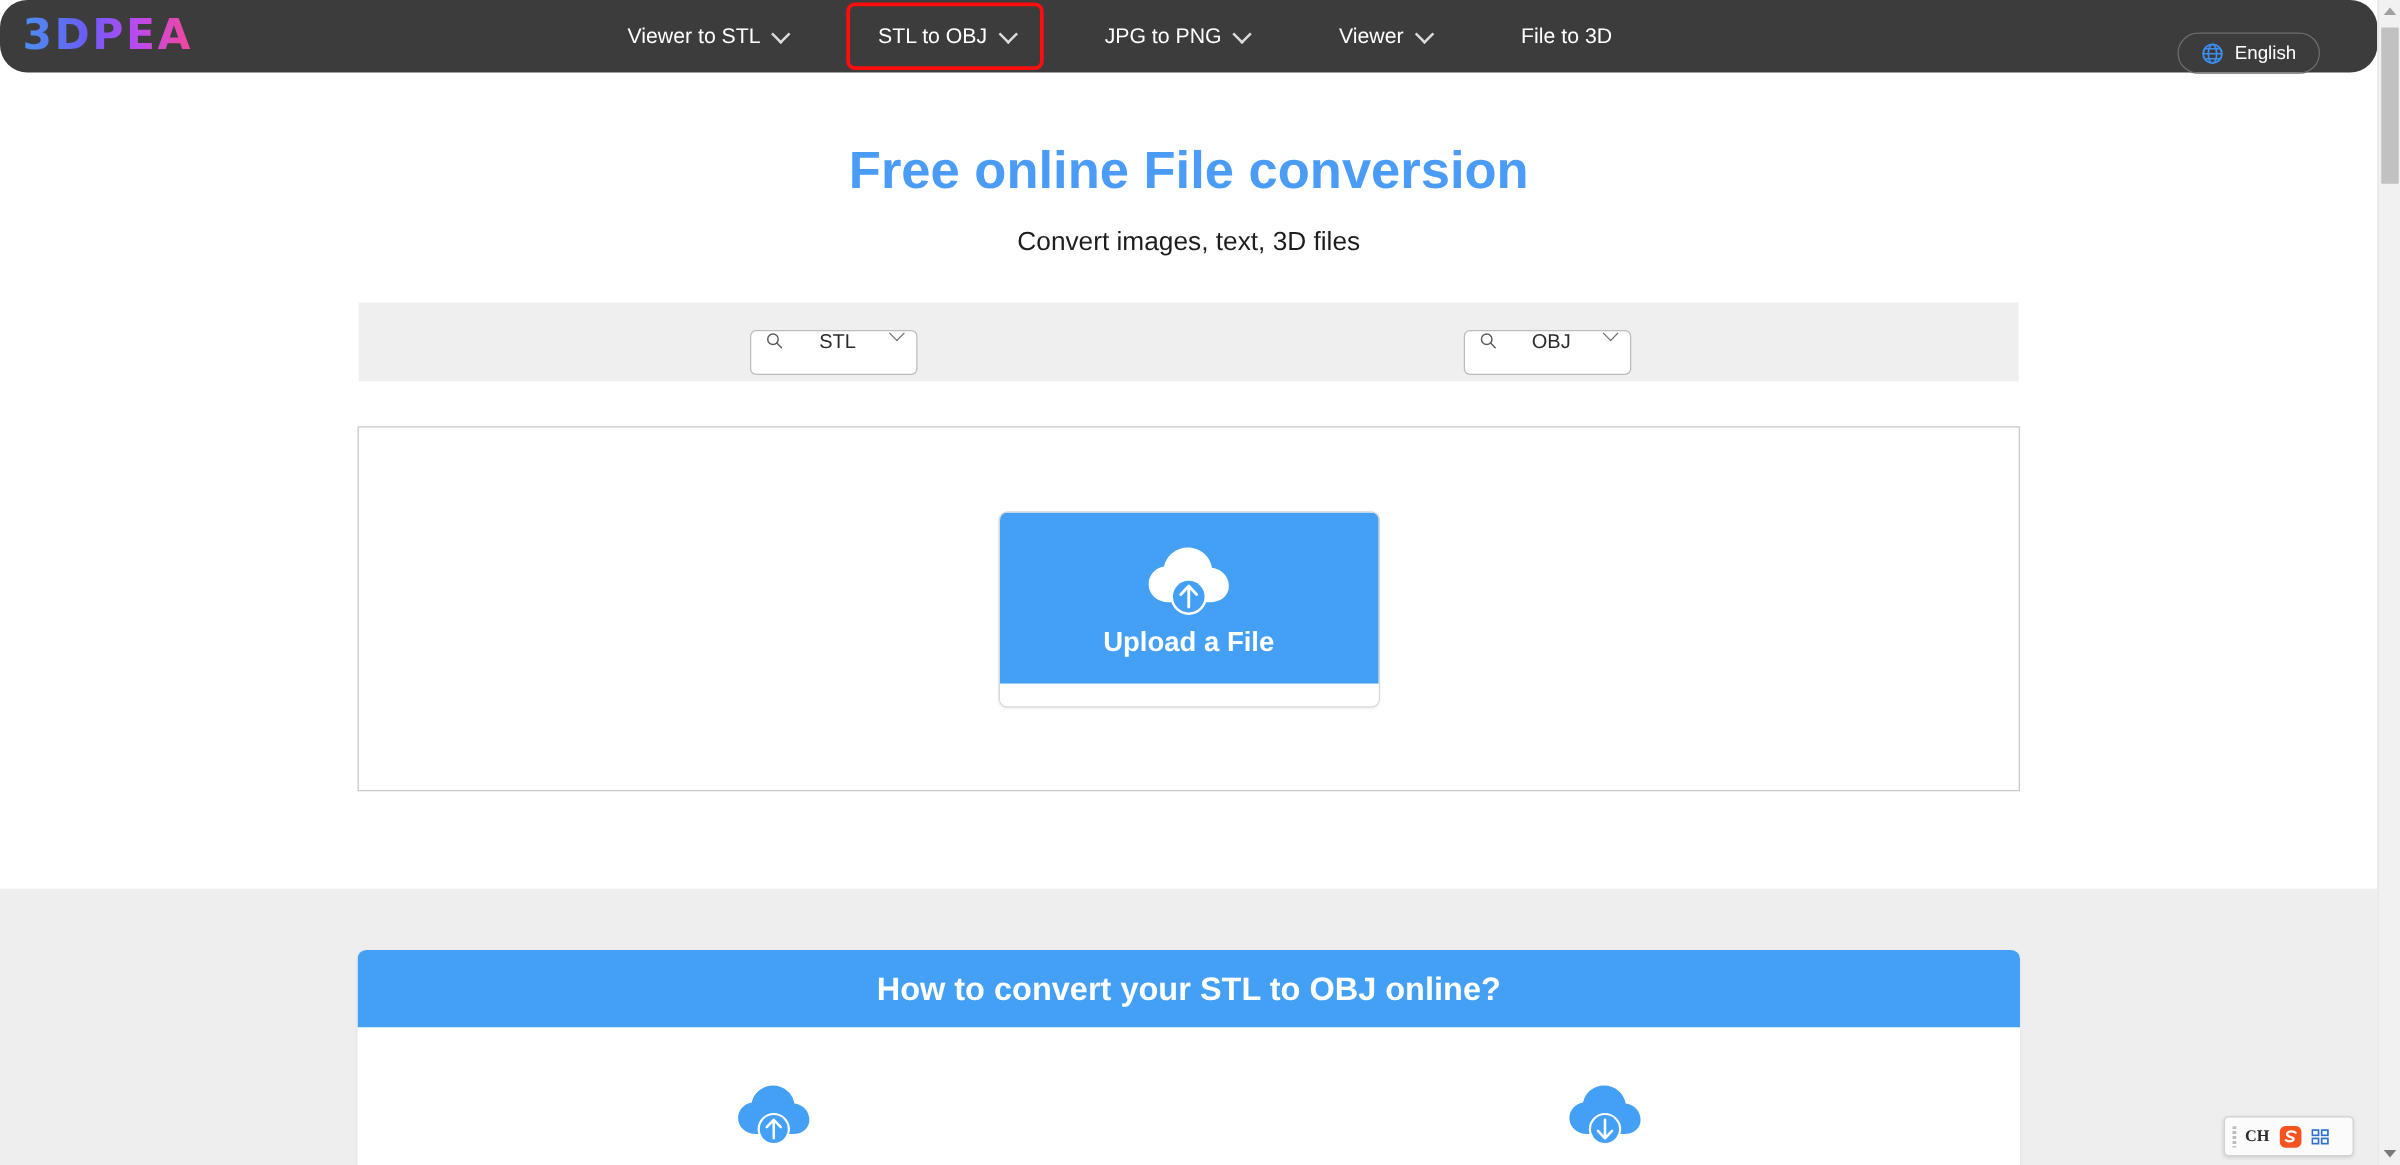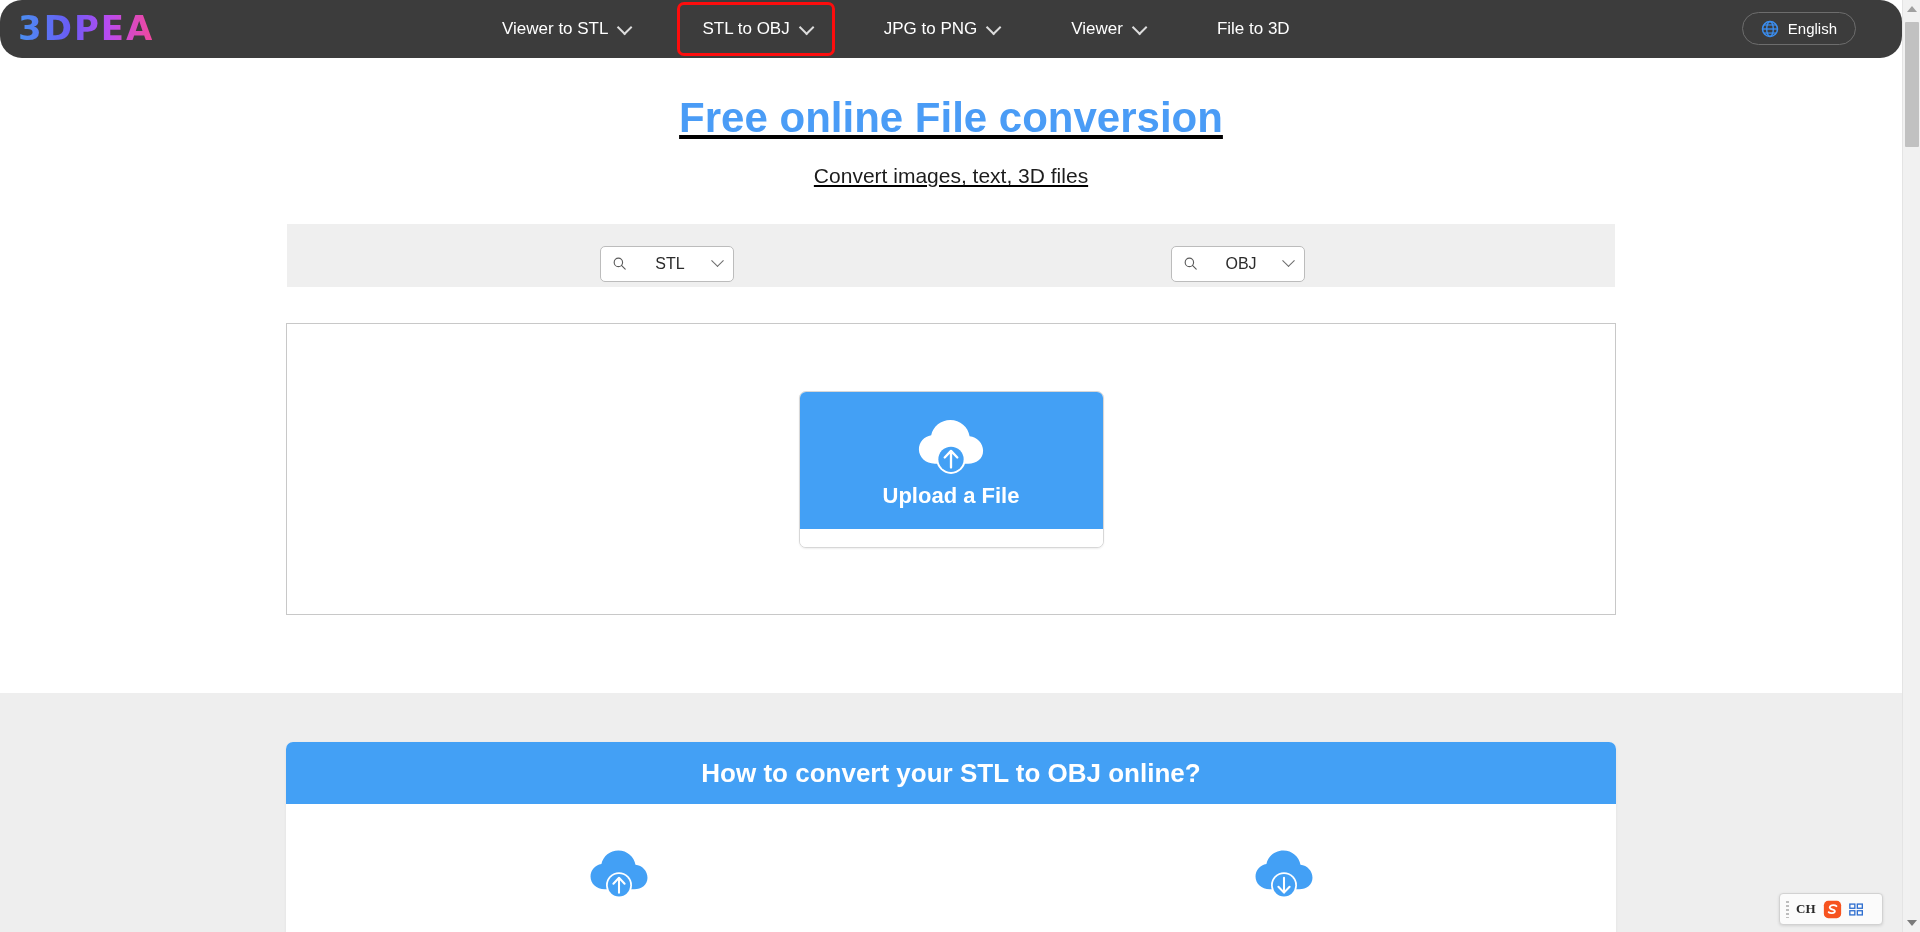--- a/index.html
+++ b/index.html
@@ -93,21 +93,21 @@
 
   .nav-item.highlighted {
     outline: 3px solid #fd0d0d;
     outline-offset: 0px;
     border-radius: 4px;
   }
 
   .lang-btn {
     position: absolute;
     right: 46px;
-    top: 12px;
+    top: 26px;
     height: 33px;
     display: flex;
     align-items: center;
     gap: 9px;
     padding: 0 18px;
     border: 1px solid #6d6d6d;
     border-radius: 17px;
     color: #ffffff;
     font-size: 15px;
     cursor: pointer;
@@ -115,22 +115,21 @@
   }
 
   .globe {
     width: 18px; height: 18px;
     display: block;
   }
 
   
   .hero {
     text-align: center;
-    padding-top: 36px;
-    text-decoration: underline;
+    padding-top: 54px;
   }
 
   .hero h1 {
     font-size: 42px;
     font-weight: 700;
     color: #4a9cf6;
     letter-spacing: 0px;
     line-height: 1.15;
   }
 
@@ -153,21 +152,21 @@
   }
 
   .select-box {
     position: absolute;
     height: 36px;
     min-width: 134px;
     background: #ffffff;
     border: 1px solid #bcbcbc;
     border-radius: 5px;
     display: flex;
-    align-items: center;
+    align-items: flex-start;
     gap: 9px;
     padding: 0 11px;
     cursor: pointer;
     font-size: 16px;
     color: #2b2b2b;
     margin-top: 16px;
   }
 
   .select-box.from { left: 313px; }
   .select-box.to   { left: 884px; }

